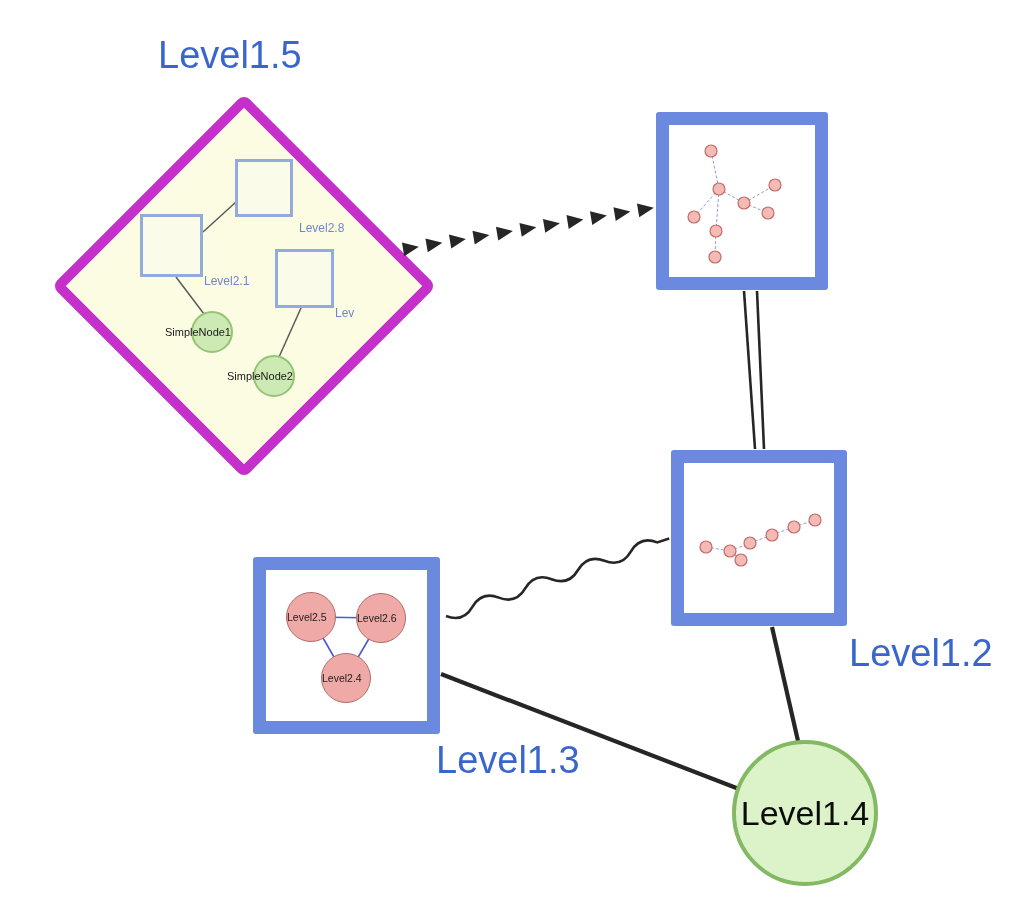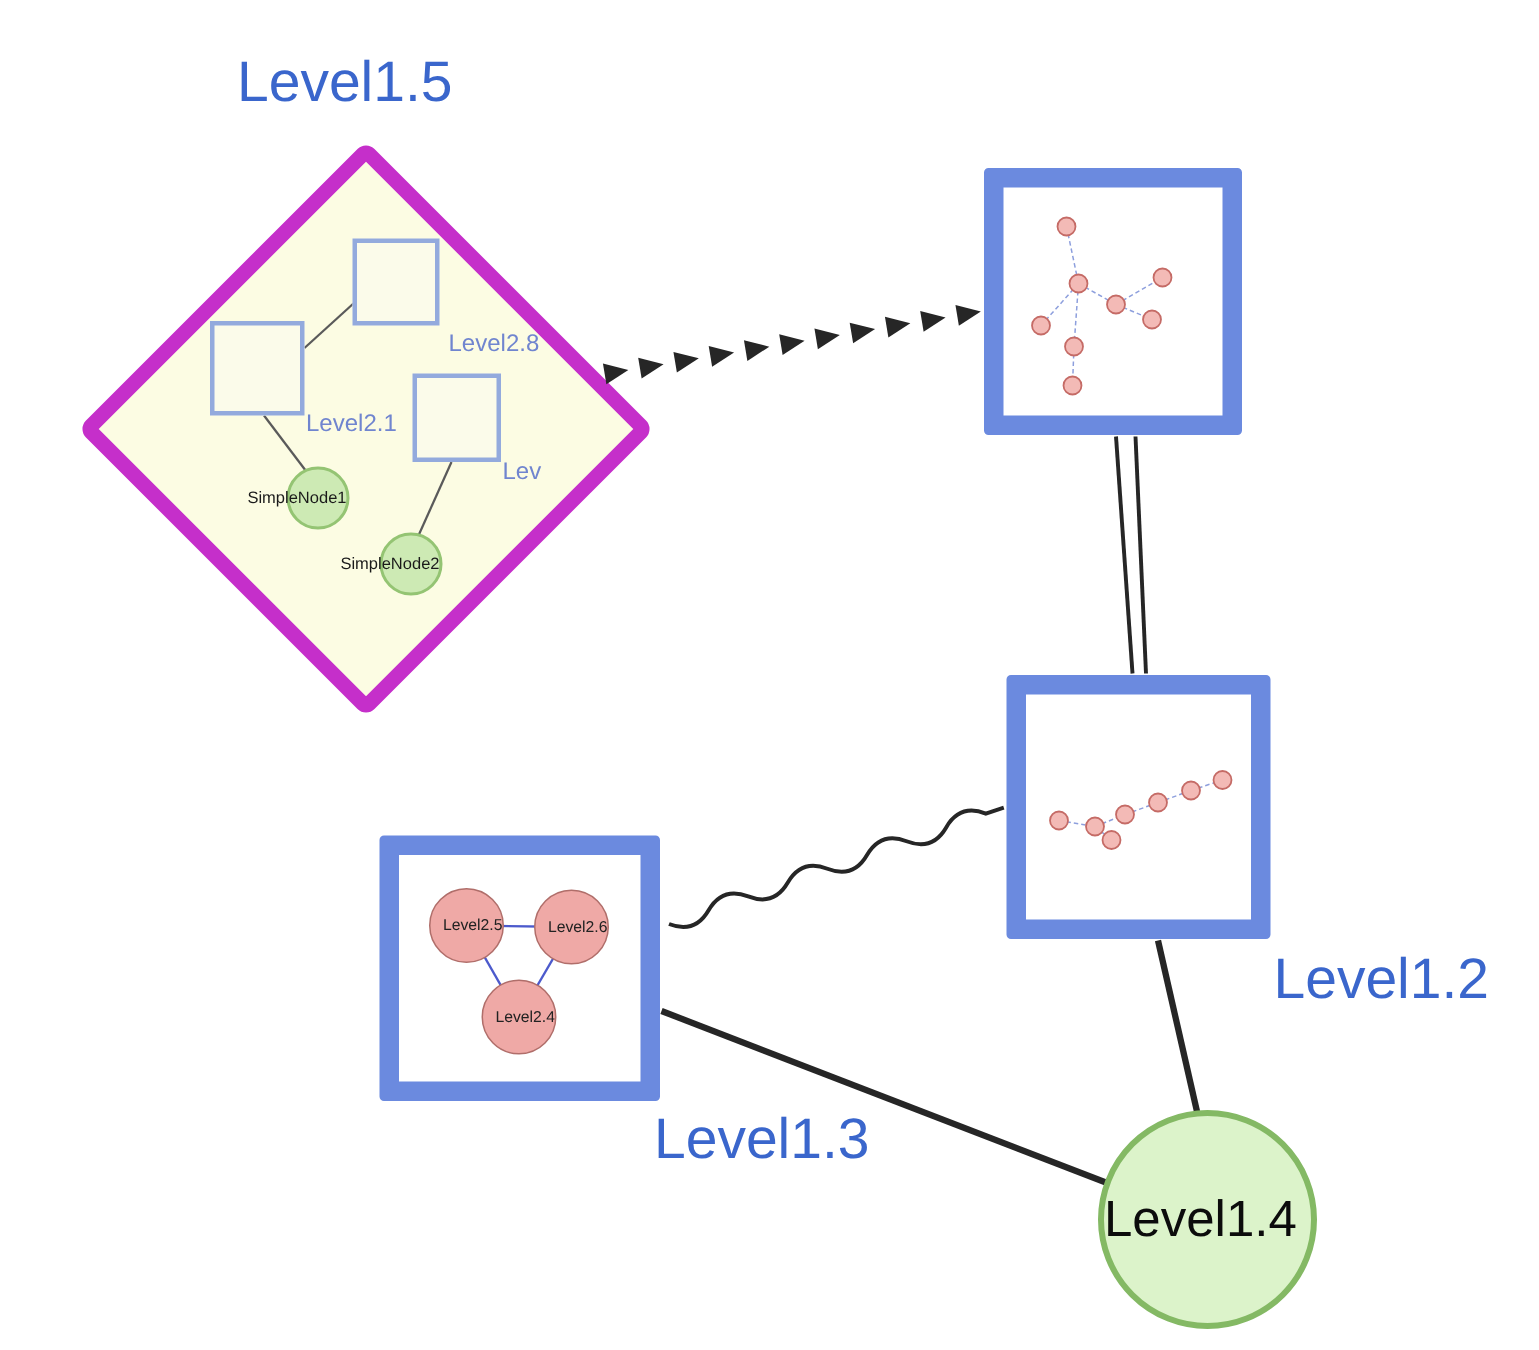--- a/index.html
+++ b/index.html
@@ -33,21 +33,21 @@
 
   
   .inner-square {
     position:absolute; background:var(--inner_square_fill);
     border:3px solid var(--inner_square_border); z-index:3;
   }
   #sq-top   { left:219px; top:159px; width:58px; height:58px; }
   #sq-left  { left:124px; top:214px; width:63px; height:63px; }
   #sq-right { left:259px; top:249px; width:59px; height:59px; }
 
-  .small-lbl { position:absolute; font-size:16px; color:var(--inner_label_blue); z-index:4; white-space:nowrap; }
+  .small-lbl { position:absolute; font-size:12px; color:var(--inner_label_blue); z-index:4; white-space:nowrap; }
   #sl-28  { left:283px; top:221px; }
   #sl-21  { left:188px; top:274px; }
   #sl-lev { left:319px; top:306px; }
 
   
   .simple-node {
     position:absolute; width:42px; height:42px; border-radius:50%;
     background:var(--simple_node_fill); border:2px solid var(--simple_node_border);
     z-index:3; display:flex; align-items:center; justify-content:flex-end;
   }
@@ -62,35 +62,35 @@
   }
   #box-11 { left:640px; top:112px; width:172px; height:178px; }
   #box-12 { left:655px; top:450px; width:176px; height:176px; }
   #box-13 { left:237px; top:557px; width:187px; height:177px; }
   .blue-box svg { display:block; }
 
   
   .pink-node {
     position:absolute; width:50px; height:50px; border-radius:50%;
     background:var(--pink_fill); border:1.5px solid var(--pink_border);
-    display:flex; align-items:center; justify-content:flex-end; overflow:hidden; z-index:2;
+    display:flex; align-items:center; justify-content:flex-start; overflow:hidden; z-index:2;
   }
   #pn-left   { left:20px; top:22px; }
   #pn-right  { left:90px; top:23px; }
   #pn-bottom { left:55px; top:83px; }
   .pink-node span { font-size:10.5px; color:#222; white-space:nowrap; }
   #tri-svg { position:absolute; left:0; top:0; z-index:1; }
   .tri-edge { stroke:var(--triangle_edge); stroke-width:1.6; }
 
   
   .big-circle {
     position:absolute; left:716px; top:740px; width:146px; height:146px;
     border-radius:50%; background:var(--big_circle_fill);
     border:4px solid var(--big_circle_border); z-index:3;
-    display:flex; align-items:center; 
+    display:flex; align-items:center; justify-content:center;
   }
   .big-circle span { font-size:34px; color:#0c0c0c; white-space:nowrap; }
 </style>
 </head>
 <body>
 
 <div class="canvas">
 
   <div class="diamond" id="diamond-15"></div>
 

